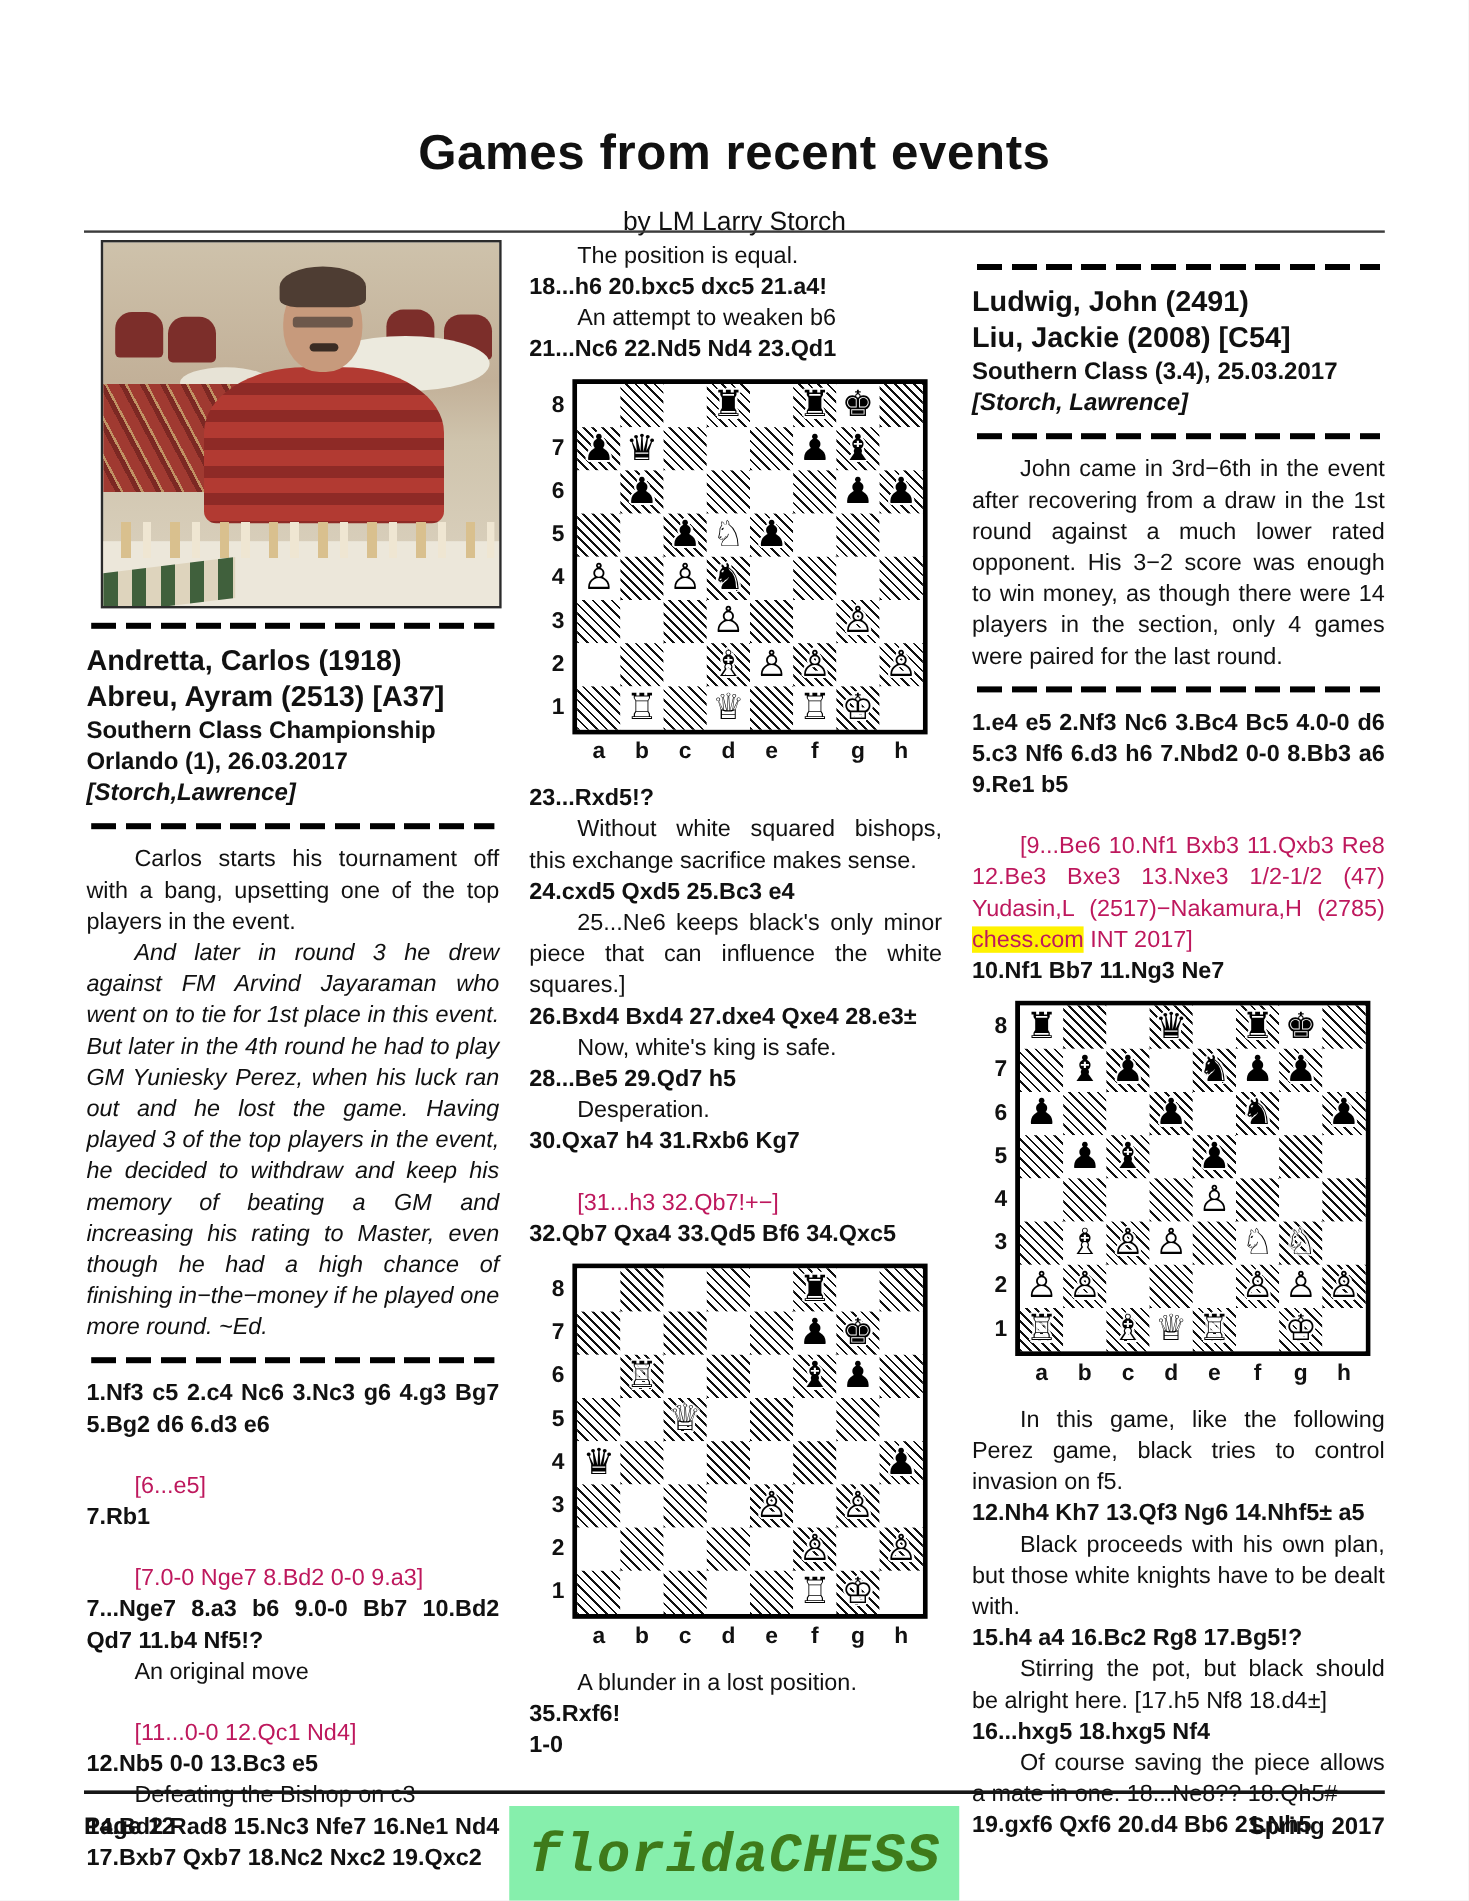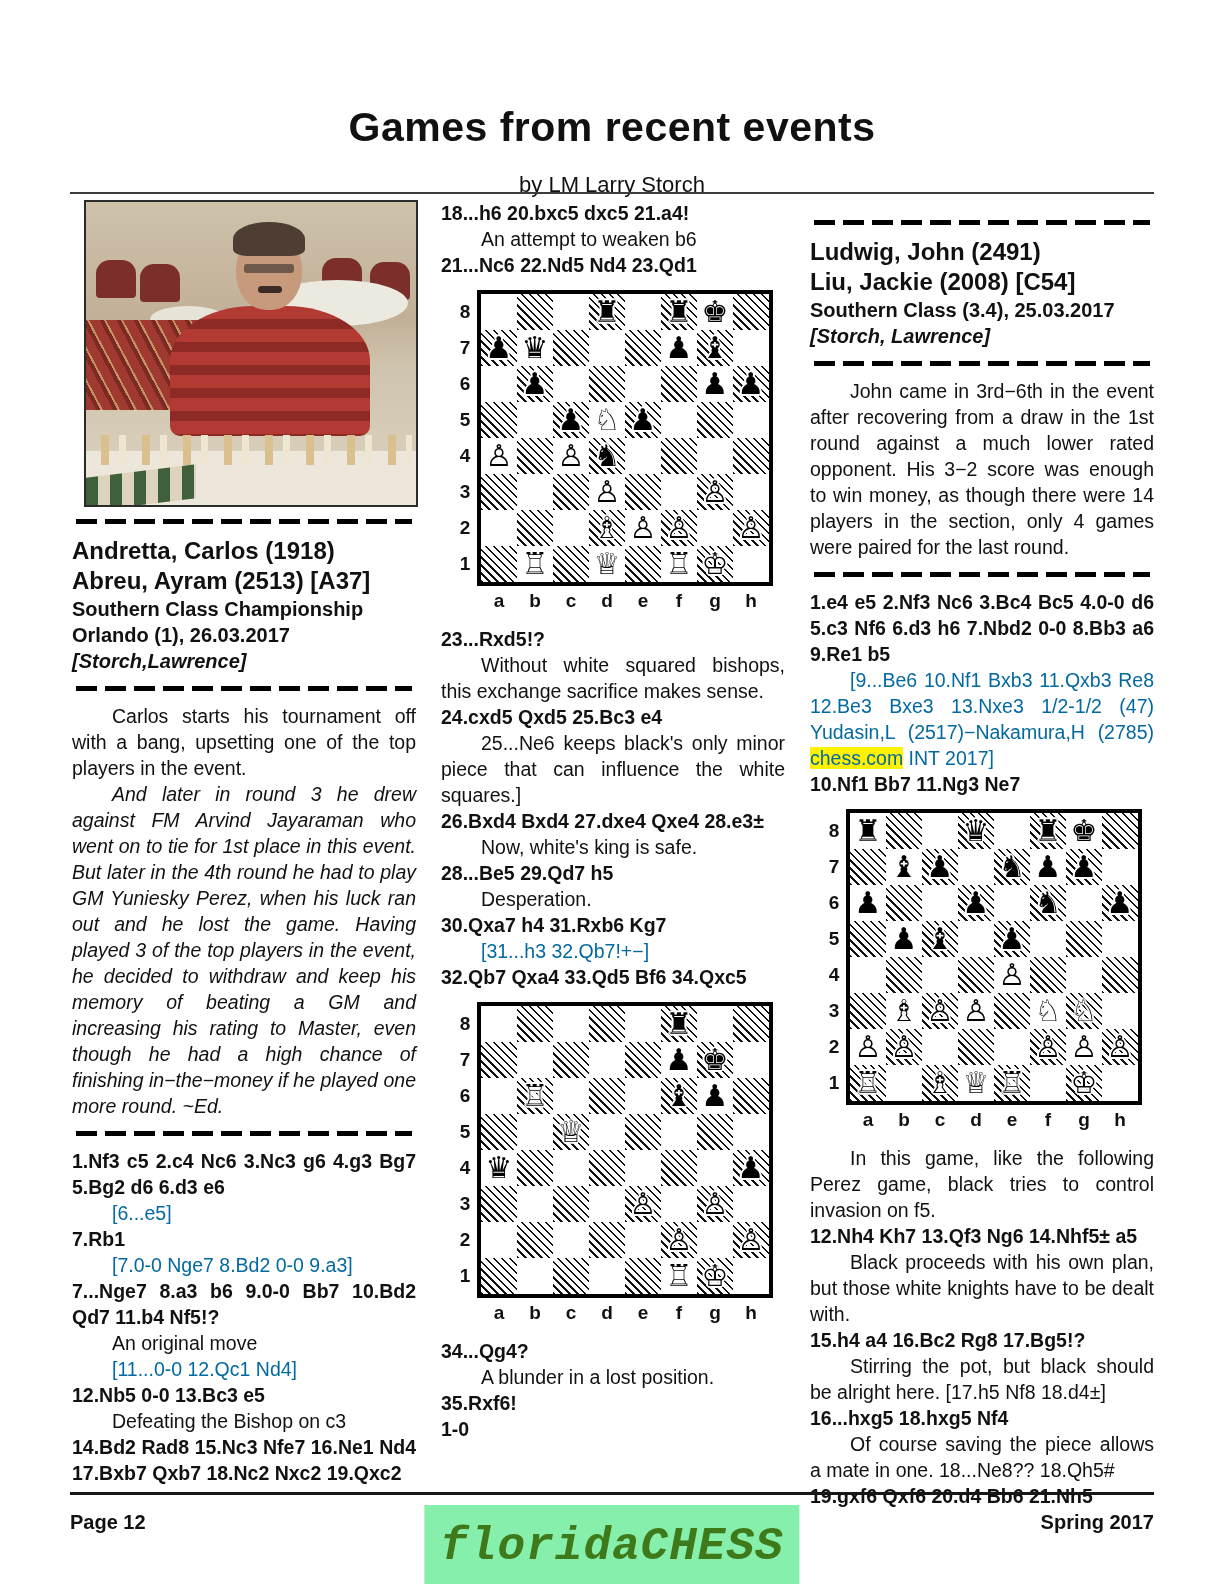--- a/index.html
+++ b/index.html
@@ -9,21 +9,21 @@
   .hdr{position:absolute;top:104px;left:0;width:100%;text-align:center;}
   .title{font-size:41px;font-weight:800;letter-spacing:0.5px;}
   .byline{font-size:22px;margin-top:21px;}
   .toprule{position:absolute;top:192px;left:70px;width:1084px;height:2px;background:#3c3c3c;}
   
   .cols{position:absolute;top:200px;left:72px;width:1082px;display:flex;gap:25px;}
   .col{width:344px;font-size:19.5px;line-height:26px;}
   p{margin:0;}
   .mv{font-weight:bold;text-align:justify;}
   .cmt{text-indent:40px;text-align:justify;}
-  .vr{text-indent:40px;text-align:justify;color:#0369a1;}
+  .vr{text-indent:40px;text-align:justify;color:#be185d;margin-top:25px;}
   .gamehdr{font-weight:bold;font-size:24px;line-height:30px;}
   .gamesub{font-size:20px;line-height:26px;font-weight:bold;}
   .it{font-style:italic;}
   .sep{height:5px;margin:12px 4px;background:repeating-linear-gradient(90deg,#000 0 21px,transparent 21px 29px);}
   .hl{background:#fff200;}
   
   .photo{position:relative;width:330px;height:303px;margin-left:12px;border:2px solid #2b2b2b;
          overflow:hidden;background:linear-gradient(180deg,#cec2ab 0%,#c2b098 38%,#cfc4ad 55%,#ddd4c2 100%);}
   .ph-chair{position:absolute;width:40px;height:38px;border-radius:14px 14px 4px 4px;background:#7c2e2a;}
   .ph-carpet{position:absolute;left:0;top:118px;width:150px;height:90px;
@@ -114,20 +114,21 @@
       <p class="vr">[7.0-0 Nge7 8.Bd2 0-0 9.a3]</p>
       <p class="mv">7...Nge7 8.a3 b6 9.0-0 Bb7 10.Bd2 Qd7 11.b4 Nf5!?</p>
       <p class="cmt">An original move</p>
       <p class="vr">[11...0-0 12.Qc1 Nd4]</p>
       <p class="mv">12.Nb5 0-0 13.Bc3 e5</p>
       <p class="cmt">Defeating the Bishop on c3</p>
       <p class="mv">14.Bd2 Rad8 15.Nc3 Nfe7 16.Ne1 Nd4 17.Bxb7 Qxb7 18.Nc2 Nxc2 19.Qxc2</p>
     </div>
 
     <div class="col">
+      <p class="cmt">The position is equal.</p>
       <p class="mv">18...h6 20.bxc5 dxc5 21.a4!</p>
       <p class="cmt">An attempt to weaken b6</p>
       <p class="mv">21...Nc6 22.Nd5 Nd4 23.Qd1</p>
 
       <div class="diagram">
           <div class="dg-top">
             <div class="dg-ranks">
               <div class="rlab">8</div>
               <div class="rlab">7</div>
               <div class="rlab">6</div>
@@ -394,21 +395,20 @@
             <div class="flab">b</div>
             <div class="flab">c</div>
             <div class="flab">d</div>
             <div class="flab">e</div>
             <div class="flab">f</div>
             <div class="flab">g</div>
             <div class="flab">h</div>
           </div>
         </div>
 
-      <p class="mv">34...Qg4?</p>
       <p class="cmt">A blunder in a lost position.</p>
       <p class="mv">35.Rxf6!</p>
       <p class="mv">1-0</p>
     </div>
 
     <div class="col">
       <div class="spacer8"></div>
       <div class="sep"></div>
       <p class="gamehdr">Ludwig, John (2491)</p>
       <p class="gamehdr">Liu, Jackie (2008)  [C54]</p>

